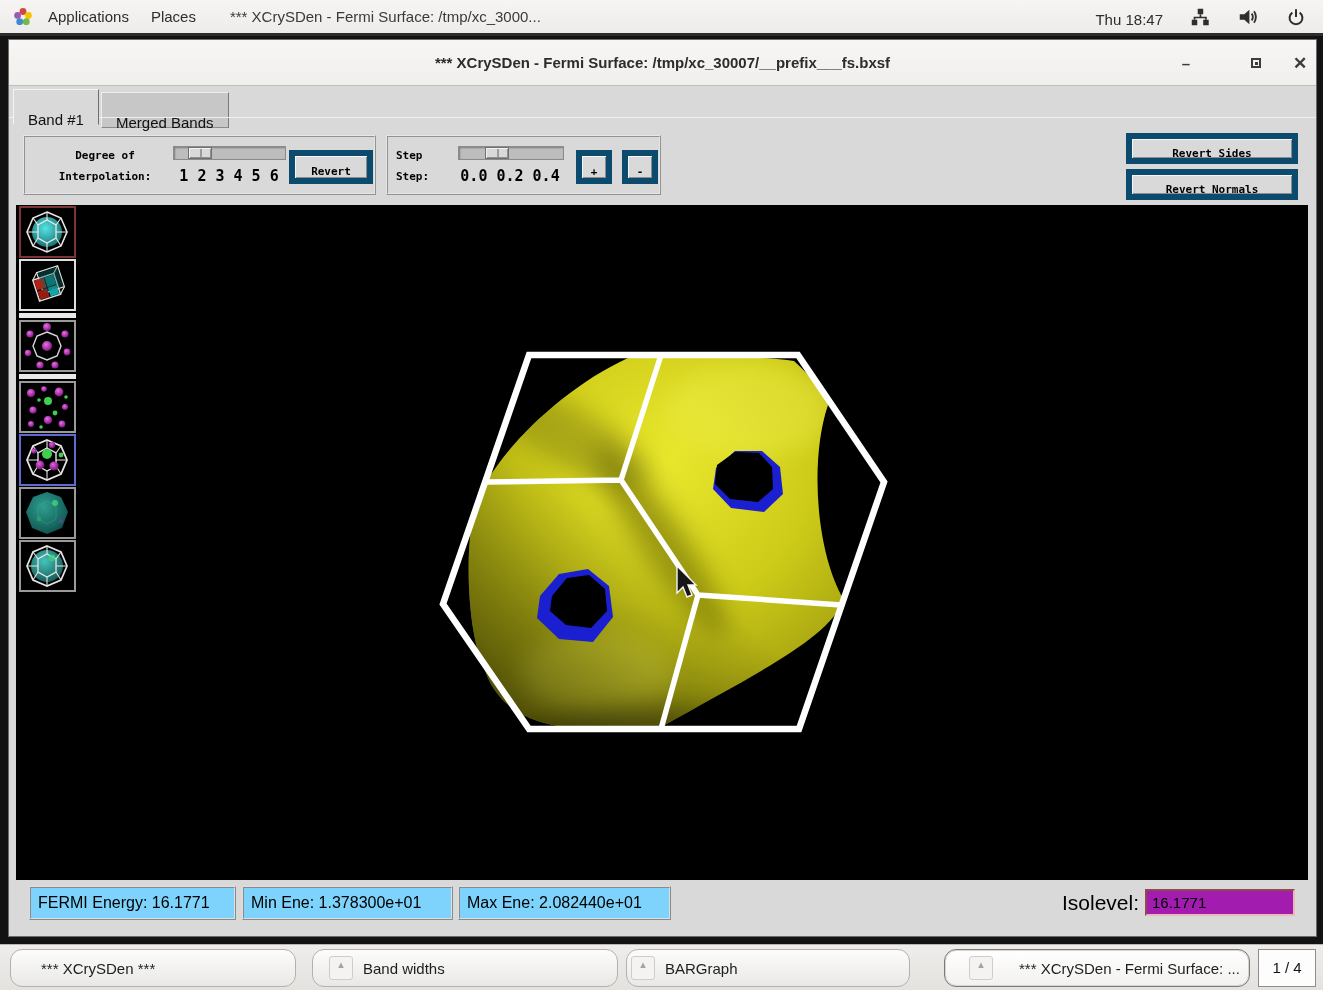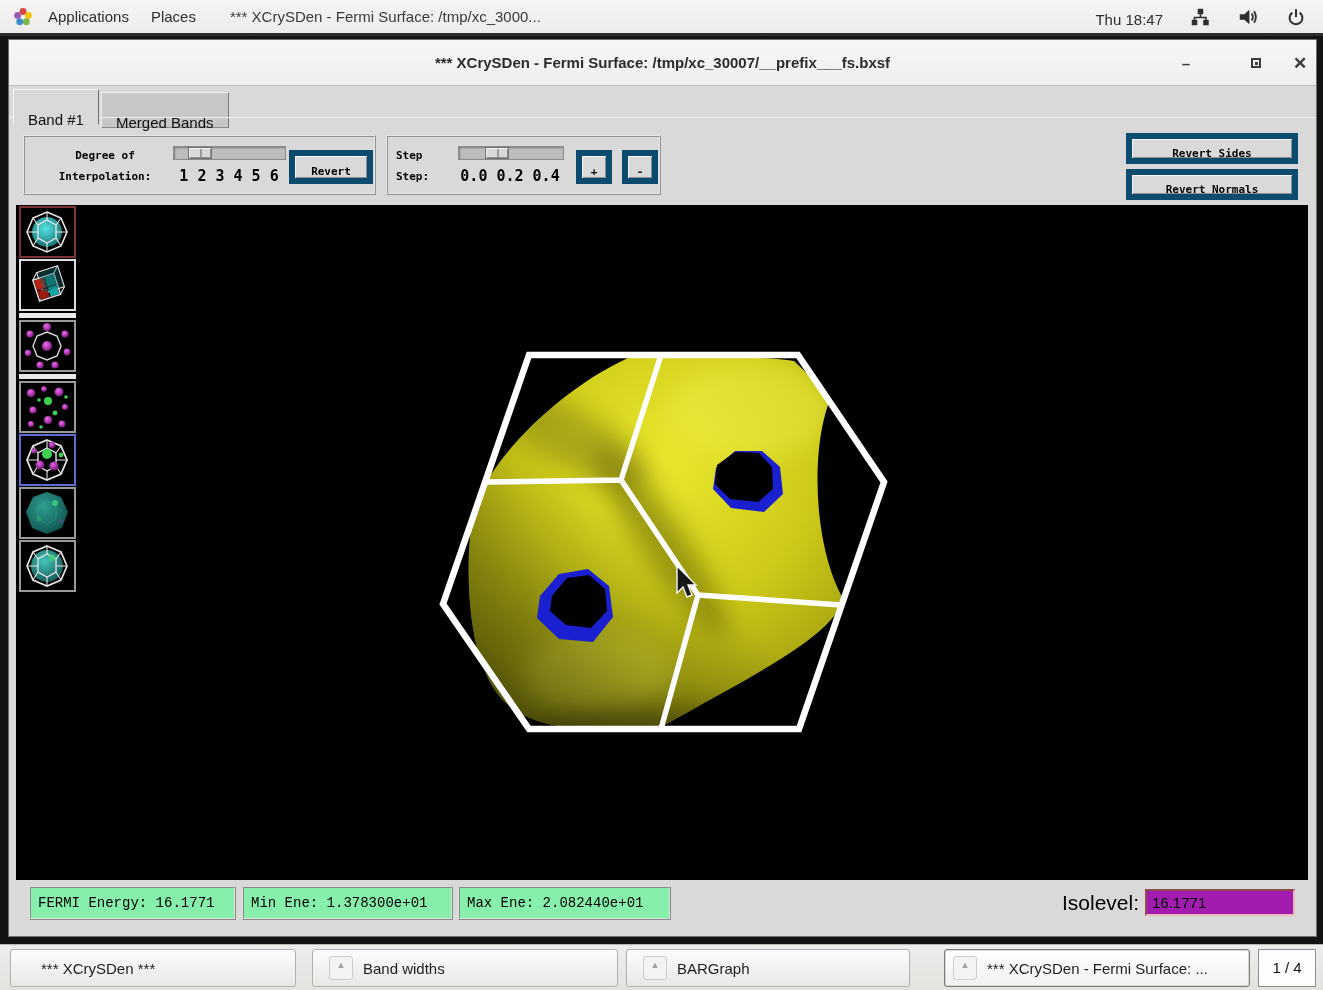--- a/index.html
+++ b/index.html
@@ -82,43 +82,43 @@
     flex-direction:column; }
   .thumb { width:57px; height:52px; background:#000; border:2px solid #9a9a9a;
     margin-bottom:1px; cursor:pointer; }
   .thumb svg { width:100%; height:100%; display:block; }
   .thumb.sel-red  { border-color:#7e3434; }
   .thumb.sel-lite { border-color:#dedede; }
   .thumb.sel-blue { border-color:#5f6bd0; }
   .rail-sep { width:57px; height:5px; background:#e9e9e9; margin:1px 0 2px 0; }
 
   
-  .status-box { position:absolute; height:34px; border:2px ridge #dedede; background:#86efac;
-    font-size:14px; color:#000; line-height:30px; padding-left:7px; white-space:nowrap;font-family:Liberation Mono, monospace; }
+  .status-box { position:absolute; height:34px; border:2px ridge #dedede; background:#7dd3fc;
+    font-size:16px; color:#000; line-height:30px; padding-left:7px; white-space:nowrap; }
   .sb1 { left:20px; top:799px; width:207px; }
   .sb2 { left:233px; top:799px; width:211px; }
   .sb3 { left:449px; top:799px; width:213px; }
   .iso-label { position:absolute; left:1052px; top:803px; width:78px; text-align:right;
     font-size:21px; color:#000; line-height:26px; }
   .iso-input { position:absolute; left:1136px; top:802px; width:150px; height:27px;
     background:#a21caf; border:2px solid; border-color:#8f4b4b #eab9b9 #eab9b9 #8f4b4b;
     font-size:15px; font-family:"Liberation Sans",sans-serif; color:#000; padding:0 5px; }
 
   
   .taskbar { position:absolute; left:0; top:944px; width:1323px; height:46px;
     background:linear-gradient(#efedeb,#e4e2df); border-top:1px solid #b9b6b2; }
-  .task-btn { position:absolute; top:4px; height:38px; border:1px solid #b3b0ad; border-radius:3px;
+  .task-btn { position:absolute; top:4px; height:38px; border:1px solid #b3b0ad; border-radius:12px;
     background:linear-gradient(#fcfcfc,#e9e8e6); display:flex; align-items:center;
     font-size:15px; color:#1e1e1e; cursor:pointer; white-space:nowrap; overflow:hidden; }
   .task-btn.active { border:1px solid #7d7a77; background:linear-gradient(#ffffff,#f2f1ef);
     box-shadow:inset 0 0 0 1px #d7d5d2; }
   .tb1 { left:10px;  width:286px; padding-left:30px; }
   .tb2 { left:312px; width:306px; padding-left:16px; }
-  .tb3 { left:626px; width:284px; padding-left:16px; }
-  .tb4 { left:944px; width:306px; padding-left:8px; }
+  .tb3 { left:626px; width:284px; padding-left:4px; }
+  .tb4 { left:944px; width:306px; padding-left:24px;gap:16px; }
   .task-ico { width:24px; height:24px; background:#f4f3f1; border:1px solid #cfccc9;
     border-radius:3px; margin-right:10px; flex:0 0 auto; position:relative; }
   .task-ico::after { content:"▴"; position:absolute; left:0; right:0; top:1px;
     text-align:center; font-size:11px; color:#a5a2a0; }
   .pager { position:absolute; left:1258px; top:4px; width:58px; height:38px;
     background:#fdfdfd; border:1px solid #8f8c89; font-size:15px; color:#111;
     text-align:center; line-height:36px; cursor:pointer; }
 </style>
 </head>
 <body>

